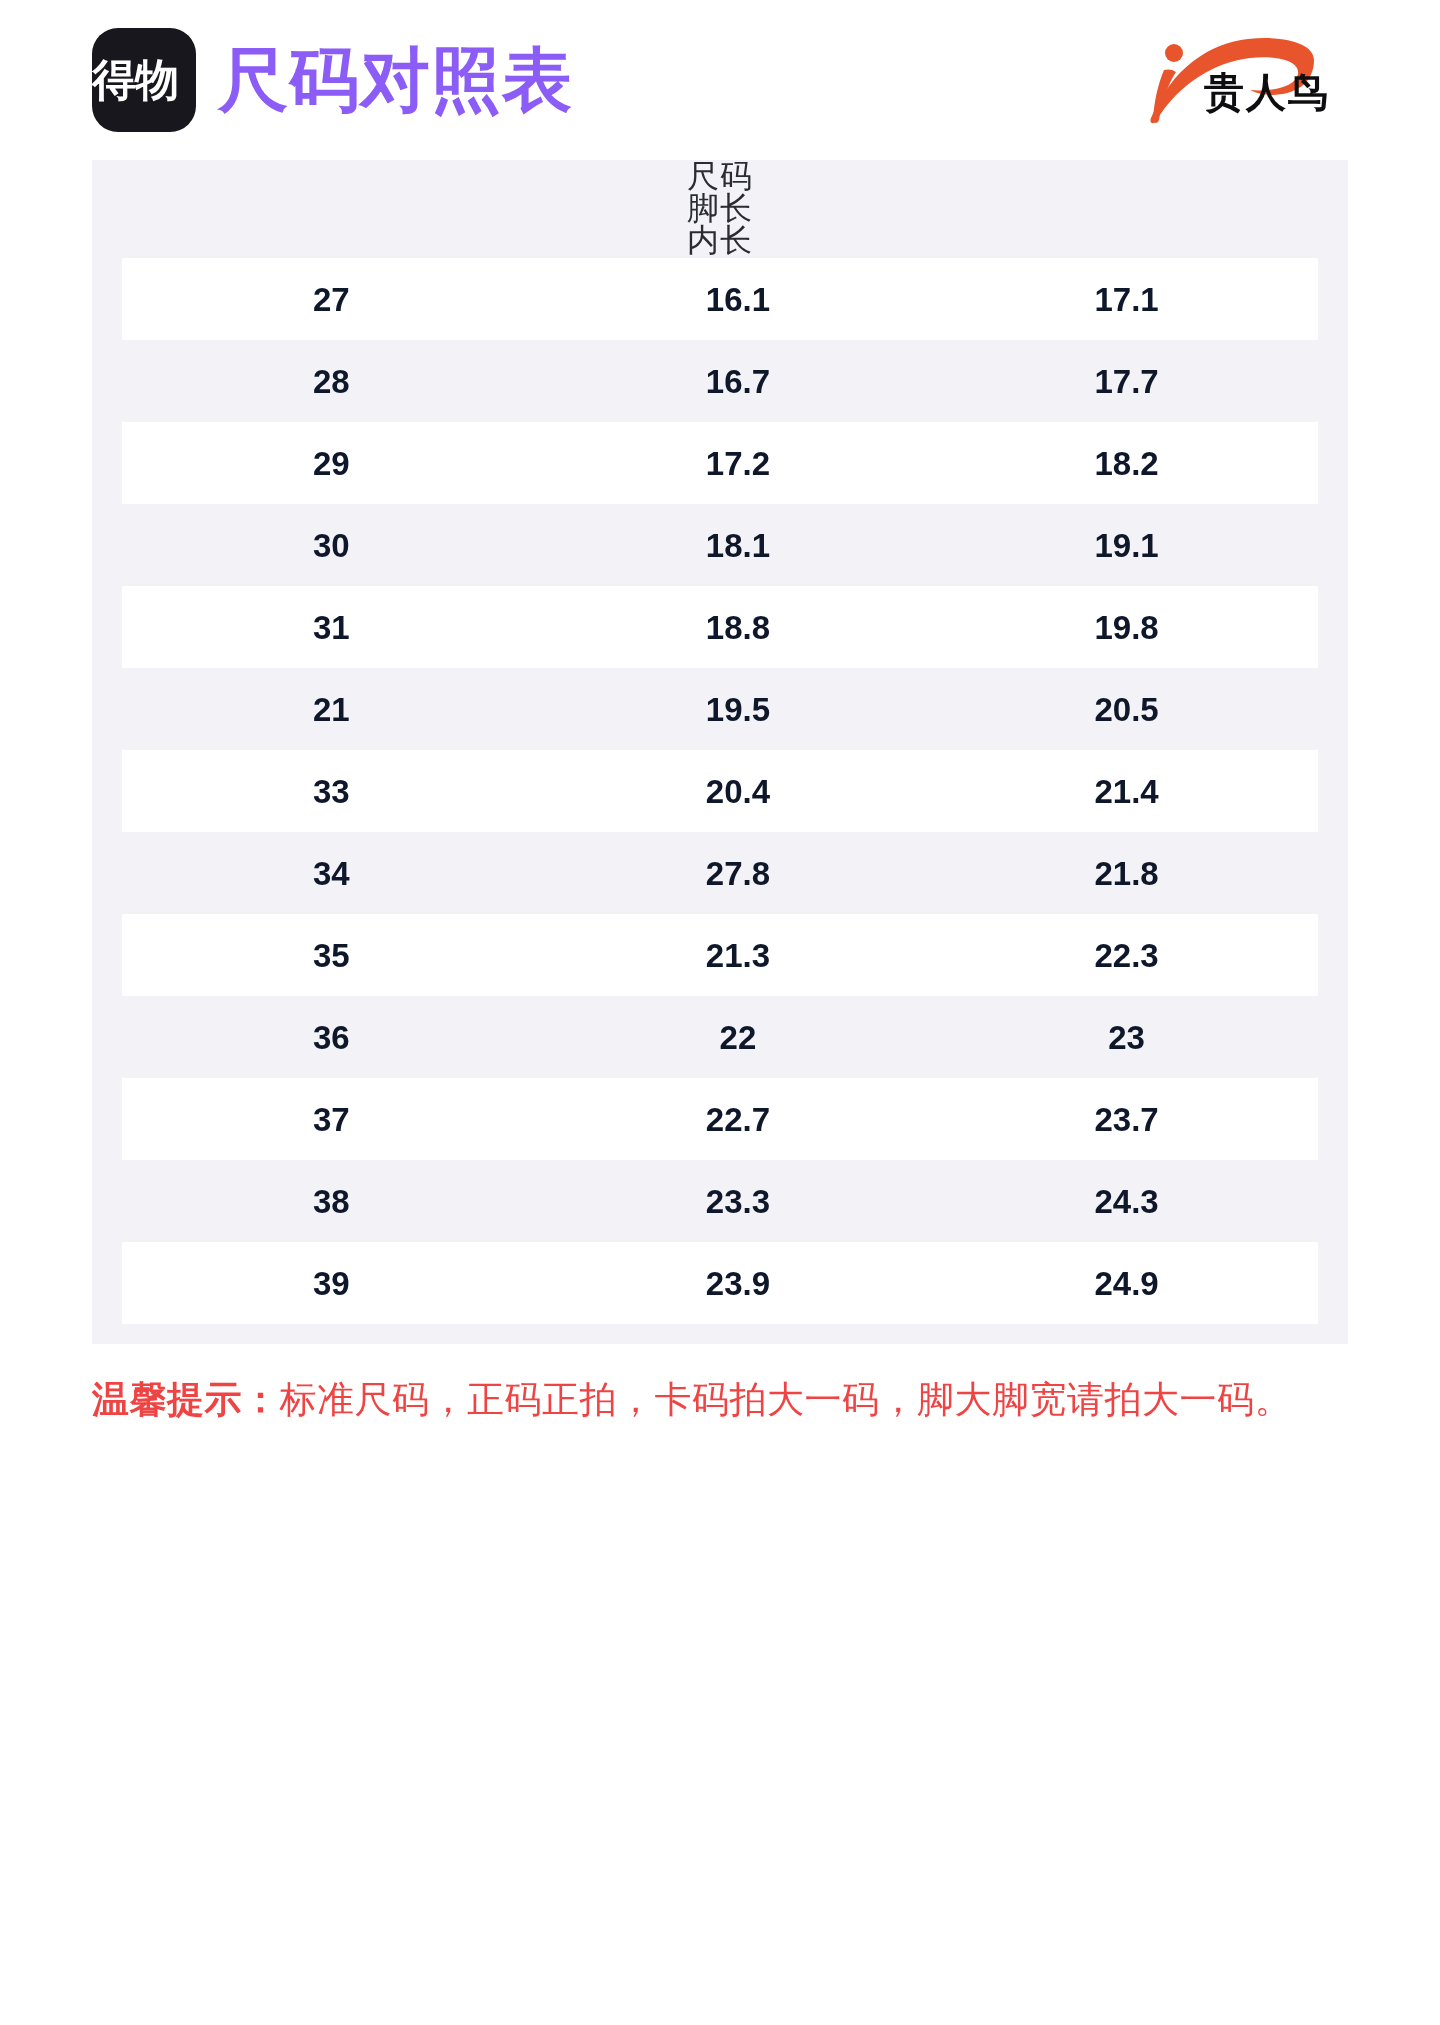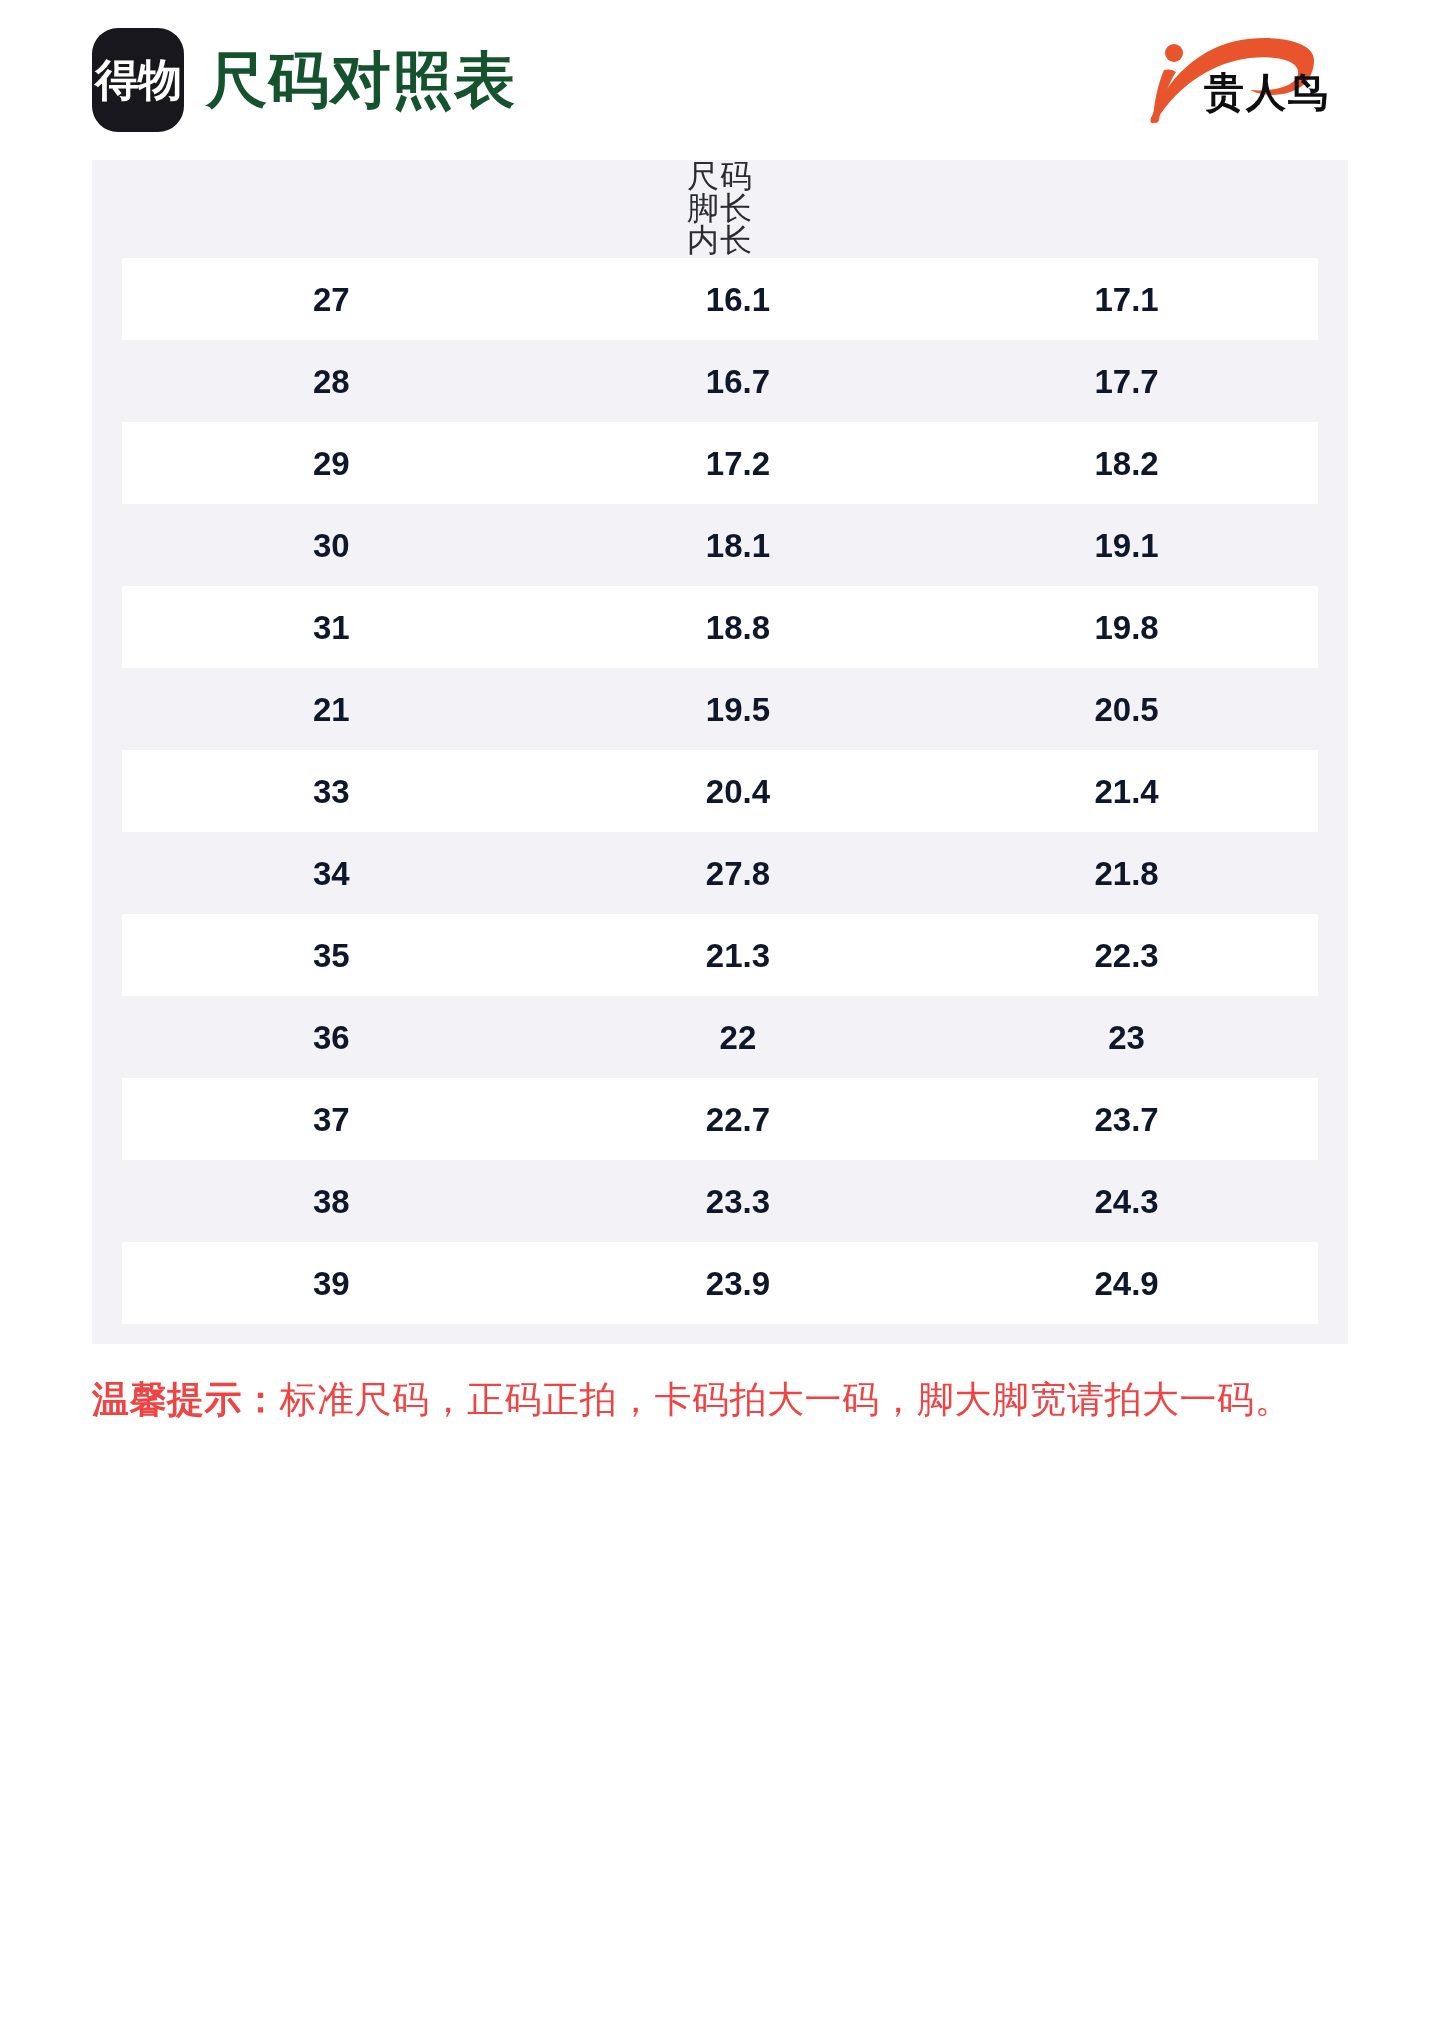--- a/index.html
+++ b/index.html
@@ -31,43 +31,42 @@
     display: flex;
     align-items: center;
     padding-left: 0;
   }
   .brand-left {
     display: flex;
     align-items: center;
     gap: 22px;
   }
   .dewu-logo {
-    width: 92px;
+    width: 104px;
     height: 104px;
     border-radius: 26px;
     background: #17171d;
     display: flex;
     align-items: center;
-    justify-content: center;
     flex: none;
   }
   .dewu-logo span {
     color: #ffffff;
     font-size: 44px;
     font-weight: 700;
     letter-spacing: -1px;
     line-height: 1;
     font-family: "Liberation Sans", "DejaVu Sans", sans-serif;
   }
   .page-title {
-    font-size: 61px;
+    font-size: 70px;
     font-weight: 700;
     letter-spacing: 1px;
     line-height: 1;
-    color: #14532d;
+    color: #8b5cf6;
     white-space: nowrap;
   }
 
   
   .brand-right {
     position: absolute;
     right: 0;
     top: 26px;
     width: 230px;
     height: 104px;

